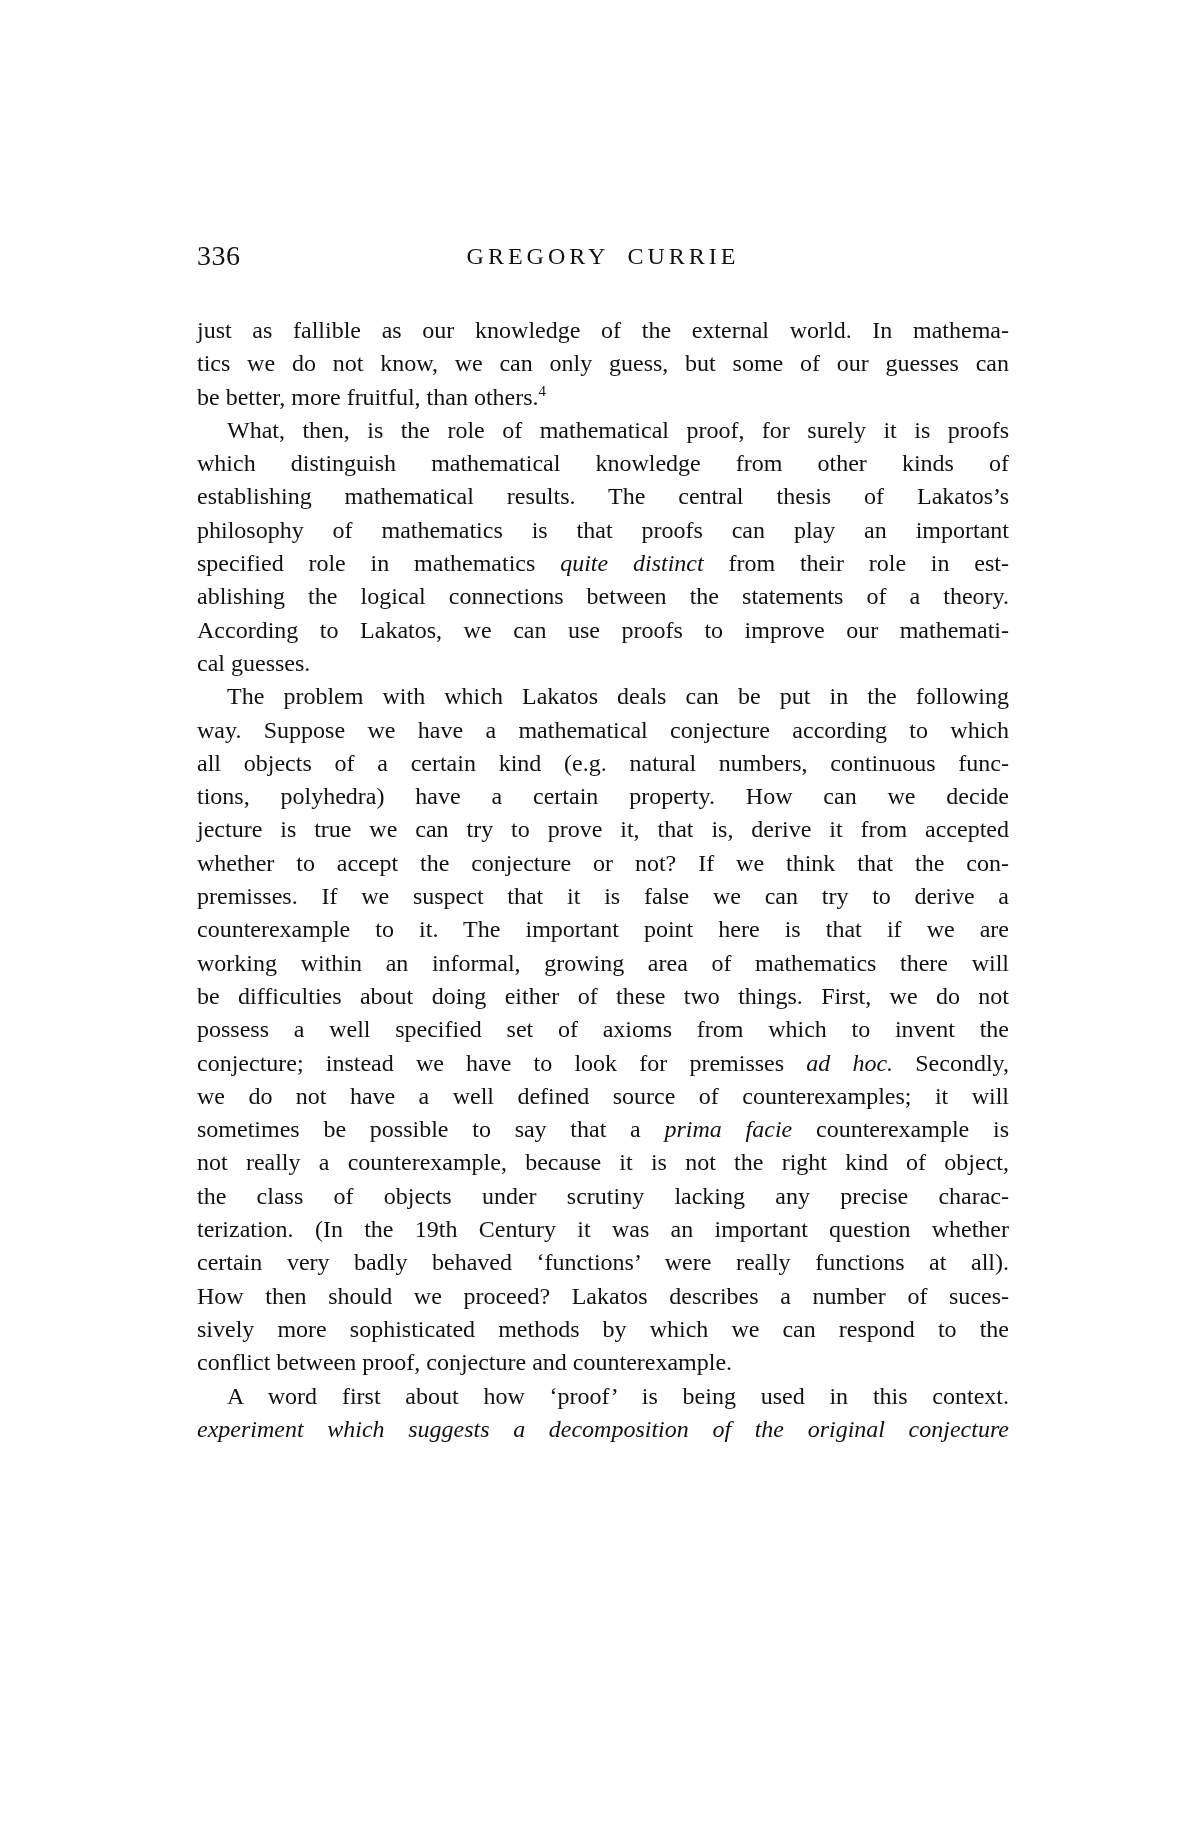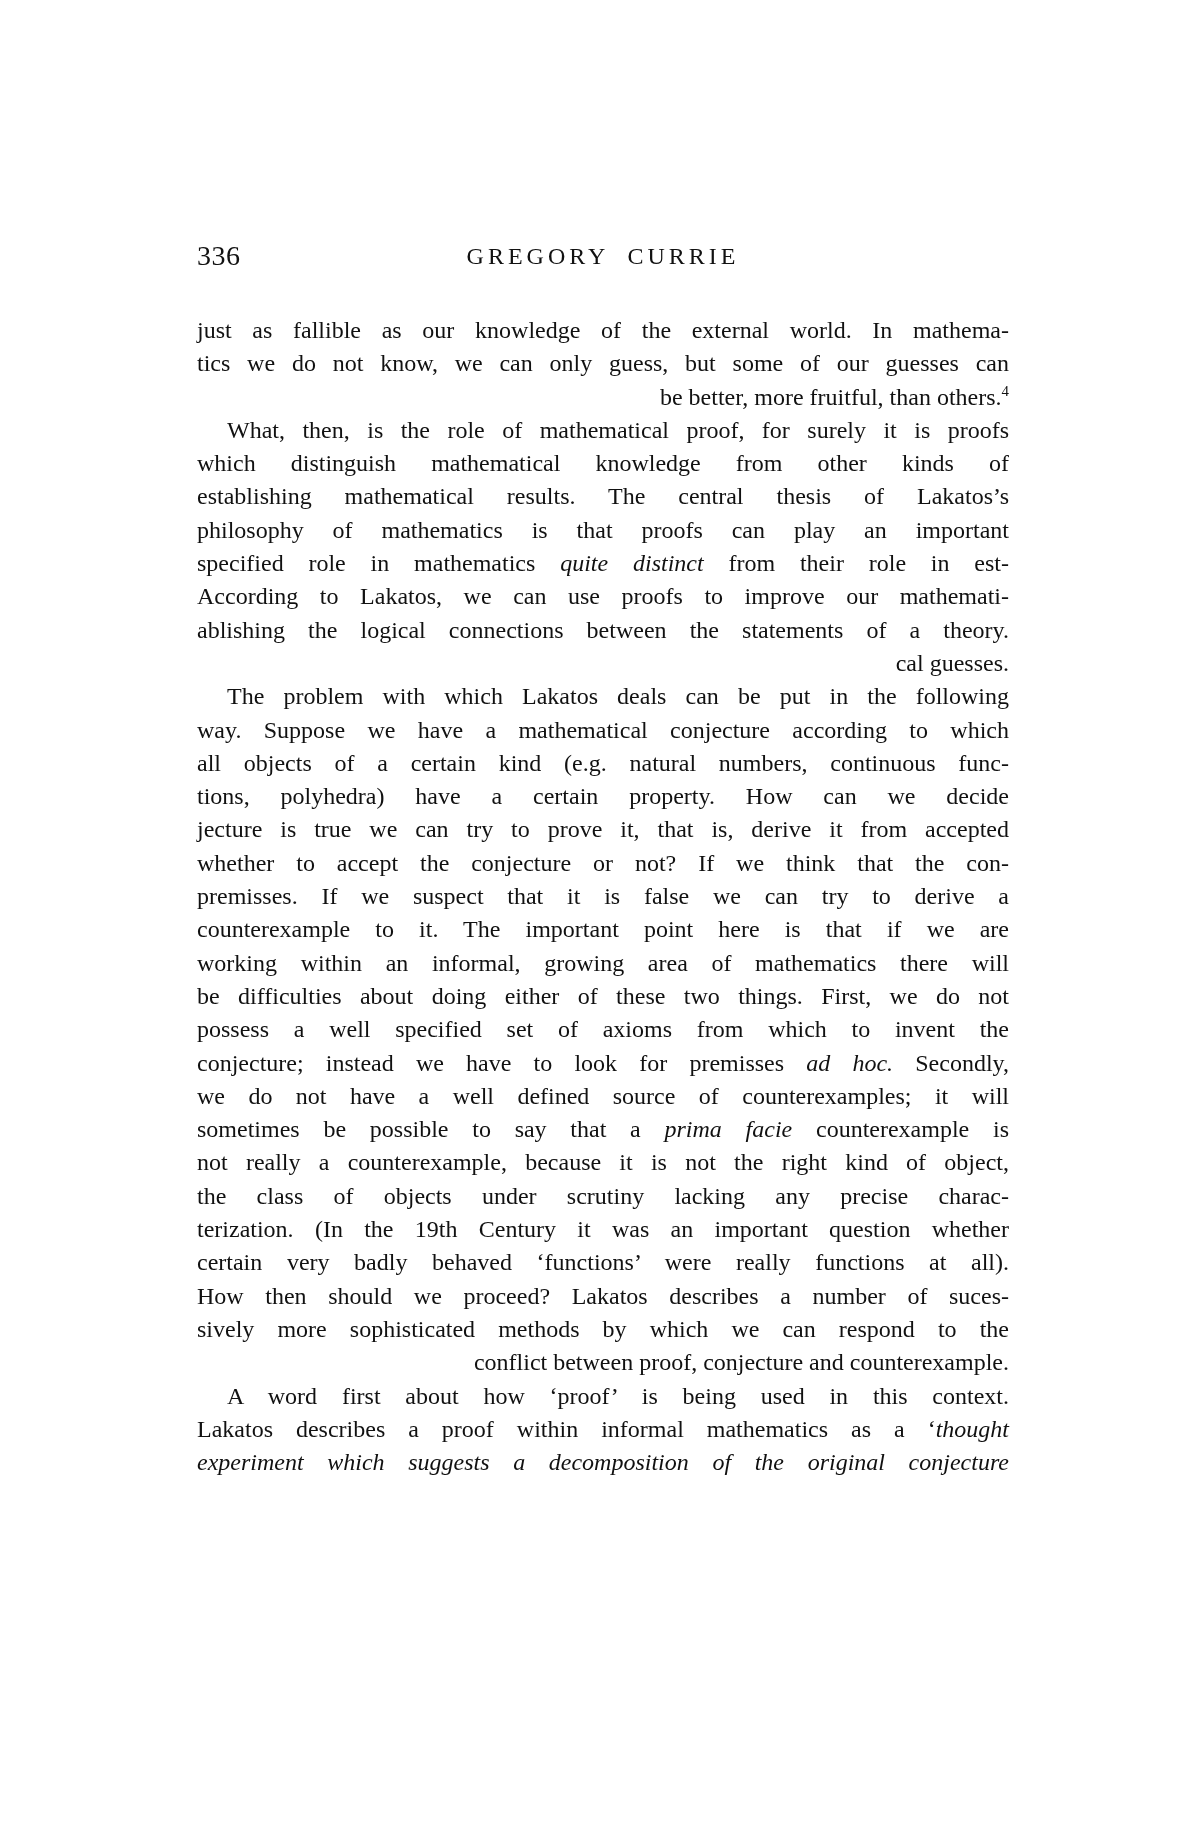--- a/index.html
+++ b/index.html
@@ -38,21 +38,21 @@
     text-align: center;
     font-size: 24px;
     letter-spacing: 4px;
     word-spacing: 9px;
   }
   .body-text {
     font-size: 24px;
     line-height: 33.3px;
   }
   .line {
-    text-align: right;
+    text-align: left;
   }
   .line.justify {
     text-align: justify;
     text-align-last: justify;
   }
   .line.indent {
     padding-left: 30px;
   }
   .italic { font-style: italic; }
   sup.footnote {
@@ -72,22 +72,22 @@
     </div>
     <div class="body-text">
         <div class="line justify"><span>just as fallible as our knowledge of the external world. In mathema-</span></div>
         <div class="line justify"><span>tics we do not know, we can only guess, but some of our guesses can</span></div>
         <div class="line"><span>be better, more fruitful, than others.</span><sup class="footnote">4</sup></div>
         <div class="line justify indent"><span>What, then, is the role of mathematical proof, for surely it is proofs</span></div>
         <div class="line justify"><span>which distinguish mathematical knowledge from other kinds of</span></div>
         <div class="line justify"><span>establishing mathematical results. The central thesis of Lakatos’s</span></div>
         <div class="line justify"><span>philosophy of mathematics is that proofs can play an important</span></div>
         <div class="line justify"><span>specified role in mathematics </span><span class="italic">quite distinct</span><span> from their role in est-</span></div>
+        <div class="line justify"><span>ablishing the logical connections between the statements of a theory.</span></div>
         <div class="line justify"><span>According to Lakatos, we can use proofs to improve our mathemati-</span></div>
-        <div class="line justify"><span>ablishing the logical connections between the statements of a theory.</span></div>
         <div class="line"><span>cal guesses.</span></div>
         <div class="line justify indent"><span>The problem with which Lakatos deals can be put in the following</span></div>
         <div class="line justify"><span>way. Suppose we have a mathematical conjecture according to which</span></div>
         <div class="line justify"><span>all objects of a certain kind (e.g. natural numbers, continuous func-</span></div>
         <div class="line justify"><span>tions, polyhedra) have a certain property. How can we decide</span></div>
         <div class="line justify"><span>jecture is true we can try to prove it, that is, derive it from accepted</span></div>
         <div class="line justify"><span>whether to accept the conjecture or not? If we think that the con-</span></div>
         <div class="line justify"><span>premisses. If we suspect that it is false we can try to derive a</span></div>
         <div class="line justify"><span>counterexample to it. The important point here is that if we are</span></div>
         <div class="line justify"><span>working within an informal, growing area of mathematics there will</span></div>
@@ -97,17 +97,16 @@
         <div class="line justify"><span>we do not have a well defined source of counterexamples; it will</span></div>
         <div class="line justify"><span>sometimes be possible to say that a </span><span class="italic">prima facie</span><span> counterexample is</span></div>
         <div class="line justify"><span>not really a counterexample, because it is not the right kind of object,</span></div>
         <div class="line justify"><span>the class of objects under scrutiny lacking any precise charac-</span></div>
         <div class="line justify"><span>terization. (In the 19th Century it was an important question whether</span></div>
         <div class="line justify"><span>certain very badly behaved ‘functions’ were really functions at all).</span></div>
         <div class="line justify"><span>How then should we proceed? Lakatos describes a number of suces-</span></div>
         <div class="line justify"><span>sively more sophisticated methods by which we can respond to the</span></div>
         <div class="line"><span>conflict between proof, conjecture and counterexample.</span></div>
         <div class="line justify indent"><span>A word first about how ‘proof’ is being used in this context.</span></div>
-        <div class="line justify"><span>Lakatos describes a proof within informal mathematics as a ‘</span><span class="italic">thought</span></div>
         <div class="line justify"><span class="italic">experiment which suggests a decomposition of the original conjecture</span></div>
       </div>
   </div>
 </div>
 
 </body></html>

